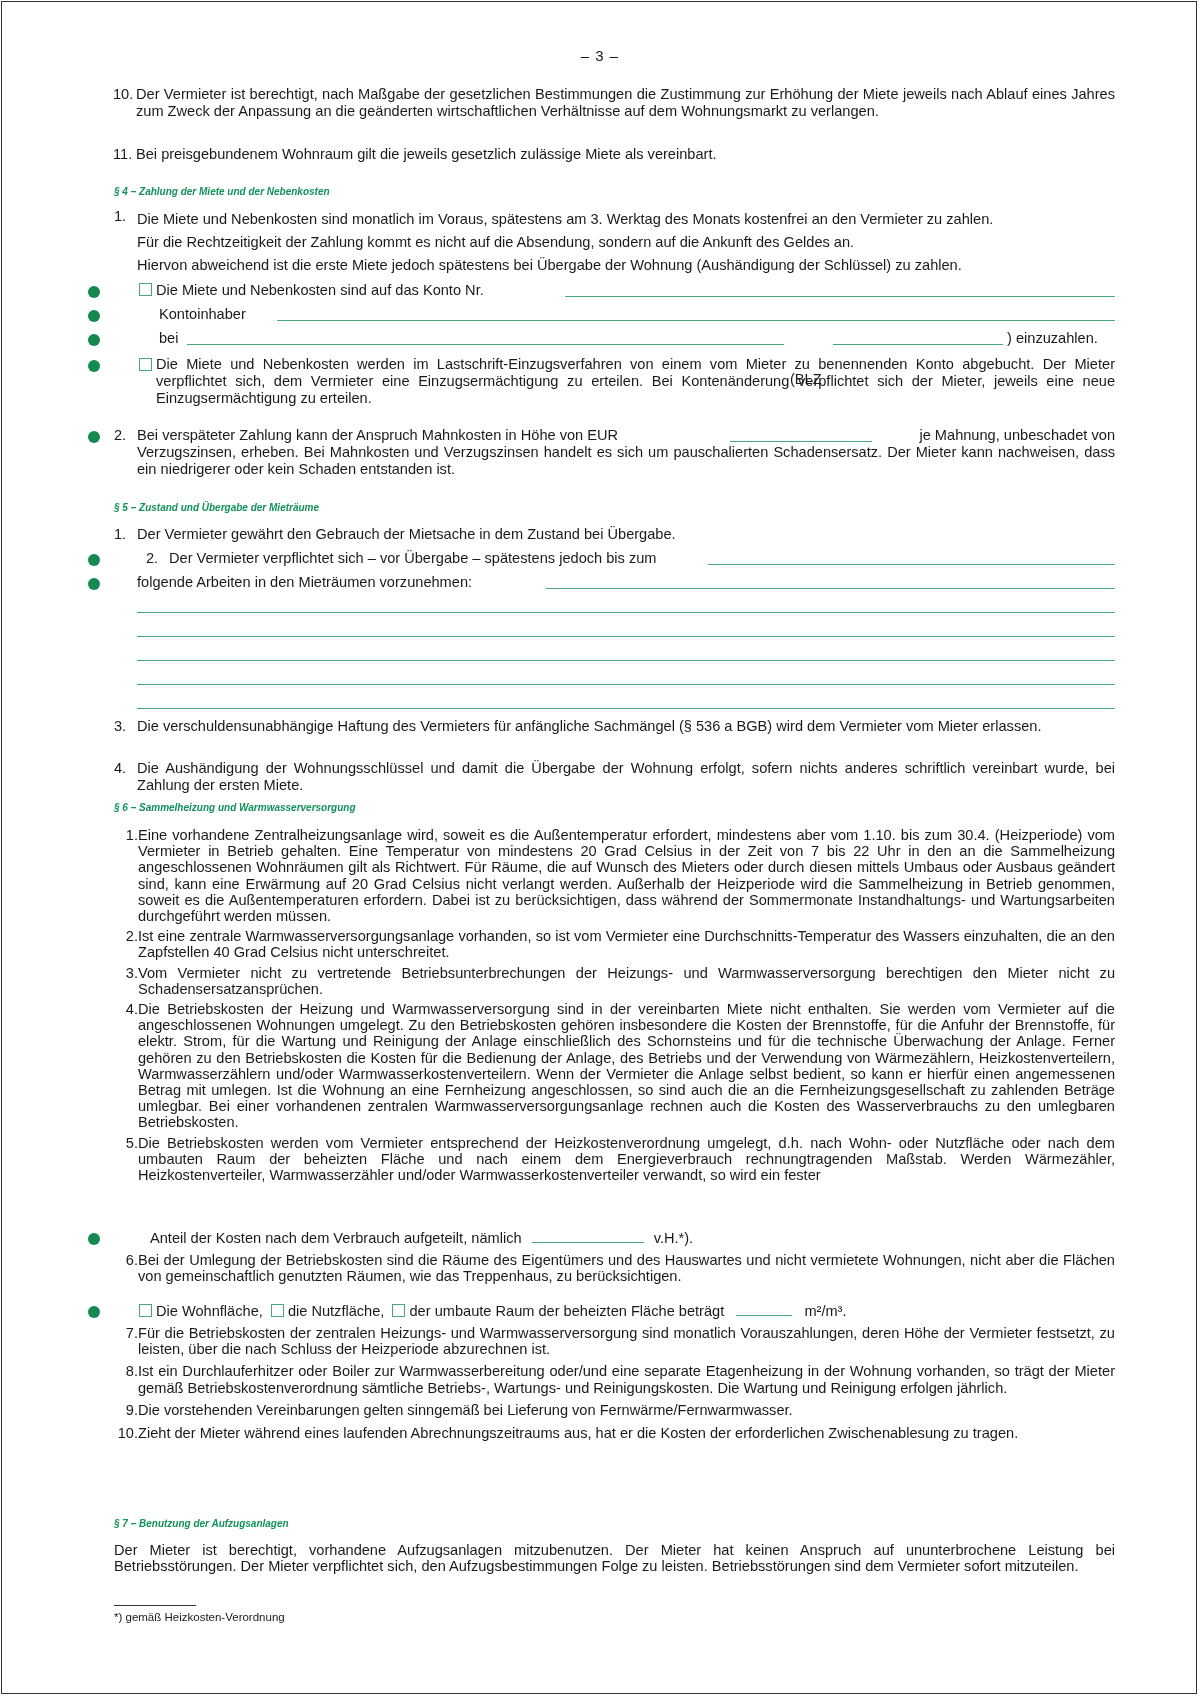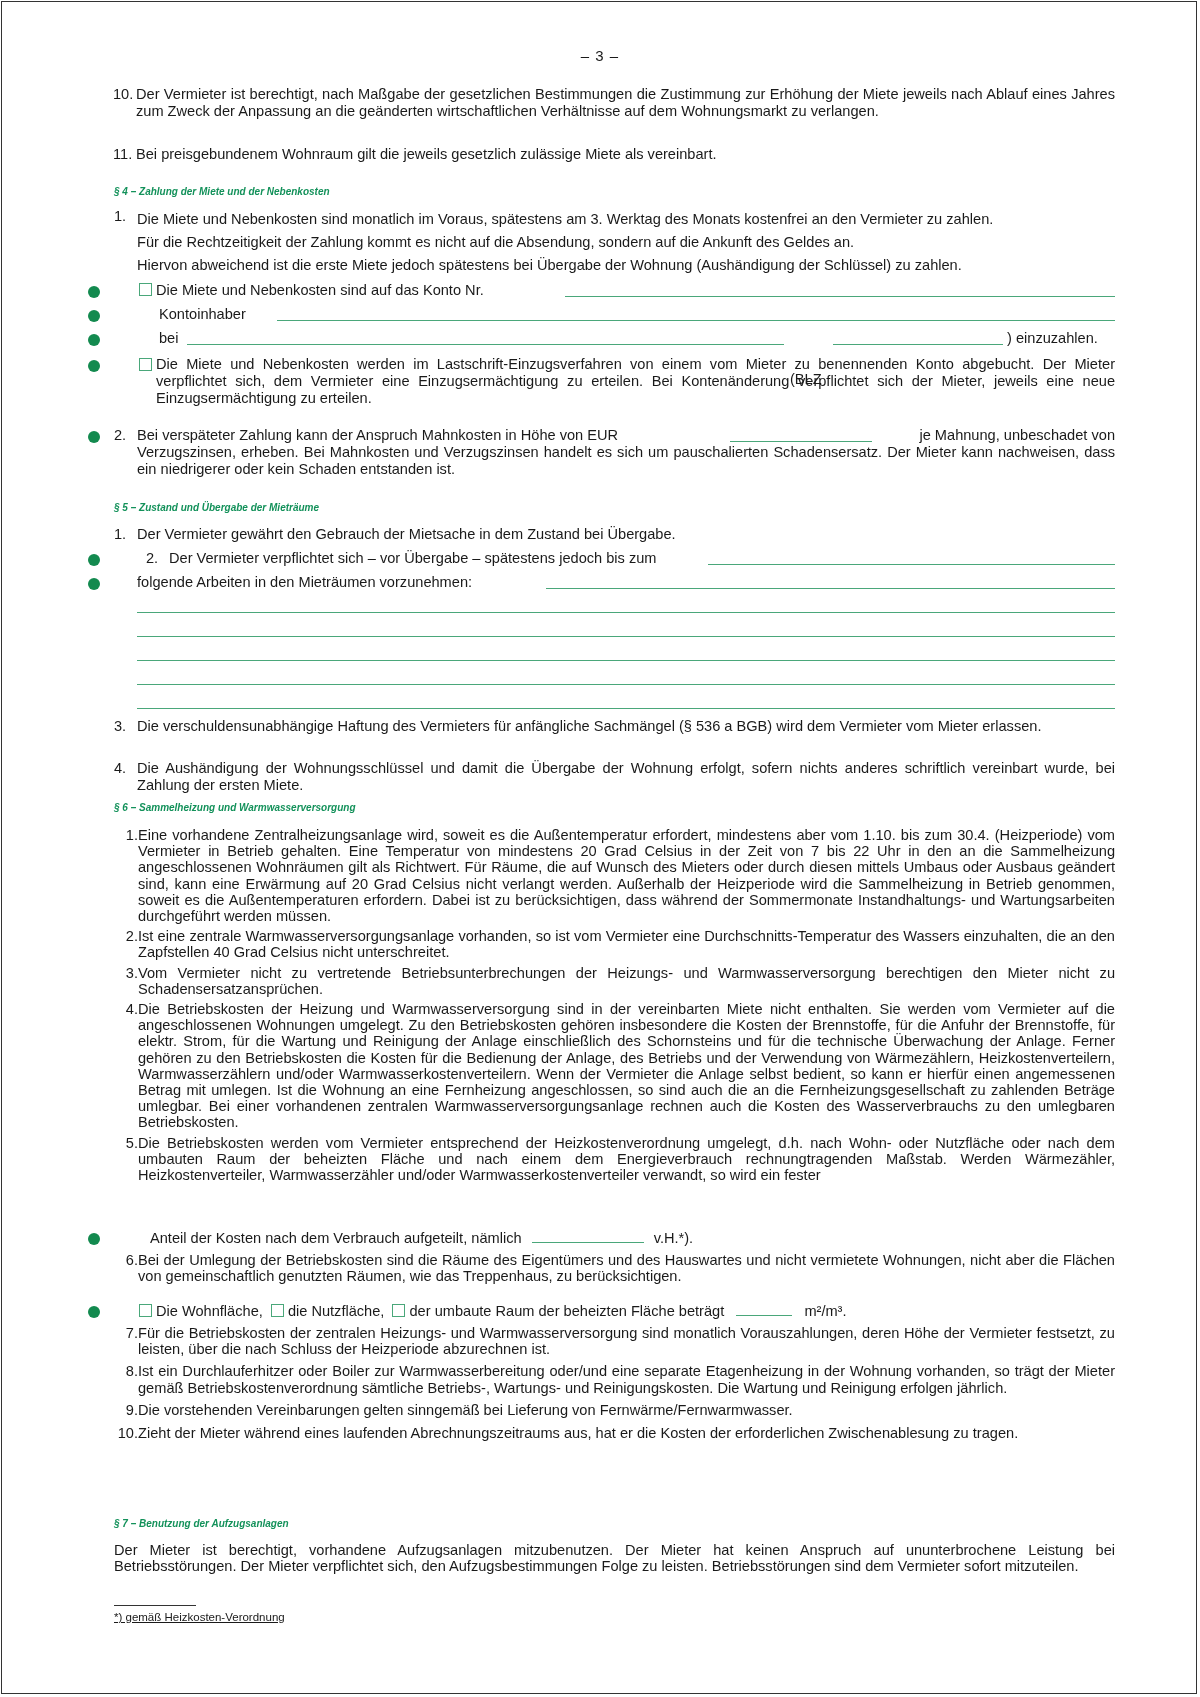--- a/index.html
+++ b/index.html
@@ -173,14 +173,14 @@
     <div class="item" style="position:relative;">
       <span class="num w2" style="width:24px;text-align:right;">10.</span>
       <span class="body tight">Zieht der Mieter während eines laufenden Abrechnungszeitraums aus, hat er die Kosten der erforderlichen Zwischenablesung zu tragen.</span>
     </div>
   </div>
 
   <h2 style="top:1518px;">§ 7 – Benutzung der Aufzugsanlagen</h2>
   <div class="body abs tight" style="top:1542px;left:0;width:1001px;">Der Mieter ist berechtigt, vorhandene Aufzugsanlagen mitzubenutzen. Der Mieter hat keinen Anspruch auf ununterbrochene Leistung bei Betriebsstörungen. Der Mieter verpflichtet sich, den Aufzugsbestimmungen Folge zu leisten. Betriebsstörungen sind dem Vermieter sofort mitzuteilen.</div>
 
   <div class="fnline" style="top:1605px;"></div>
-  <div class="fn" style="top:1611px;text-decoration:underline;">*) gemäß Heizkosten-Verordnung</div>
+  <div class="fn" style="top:1611px;">*) gemäß Heizkosten-Verordnung</div>
 </div>
 
 </body></html>

